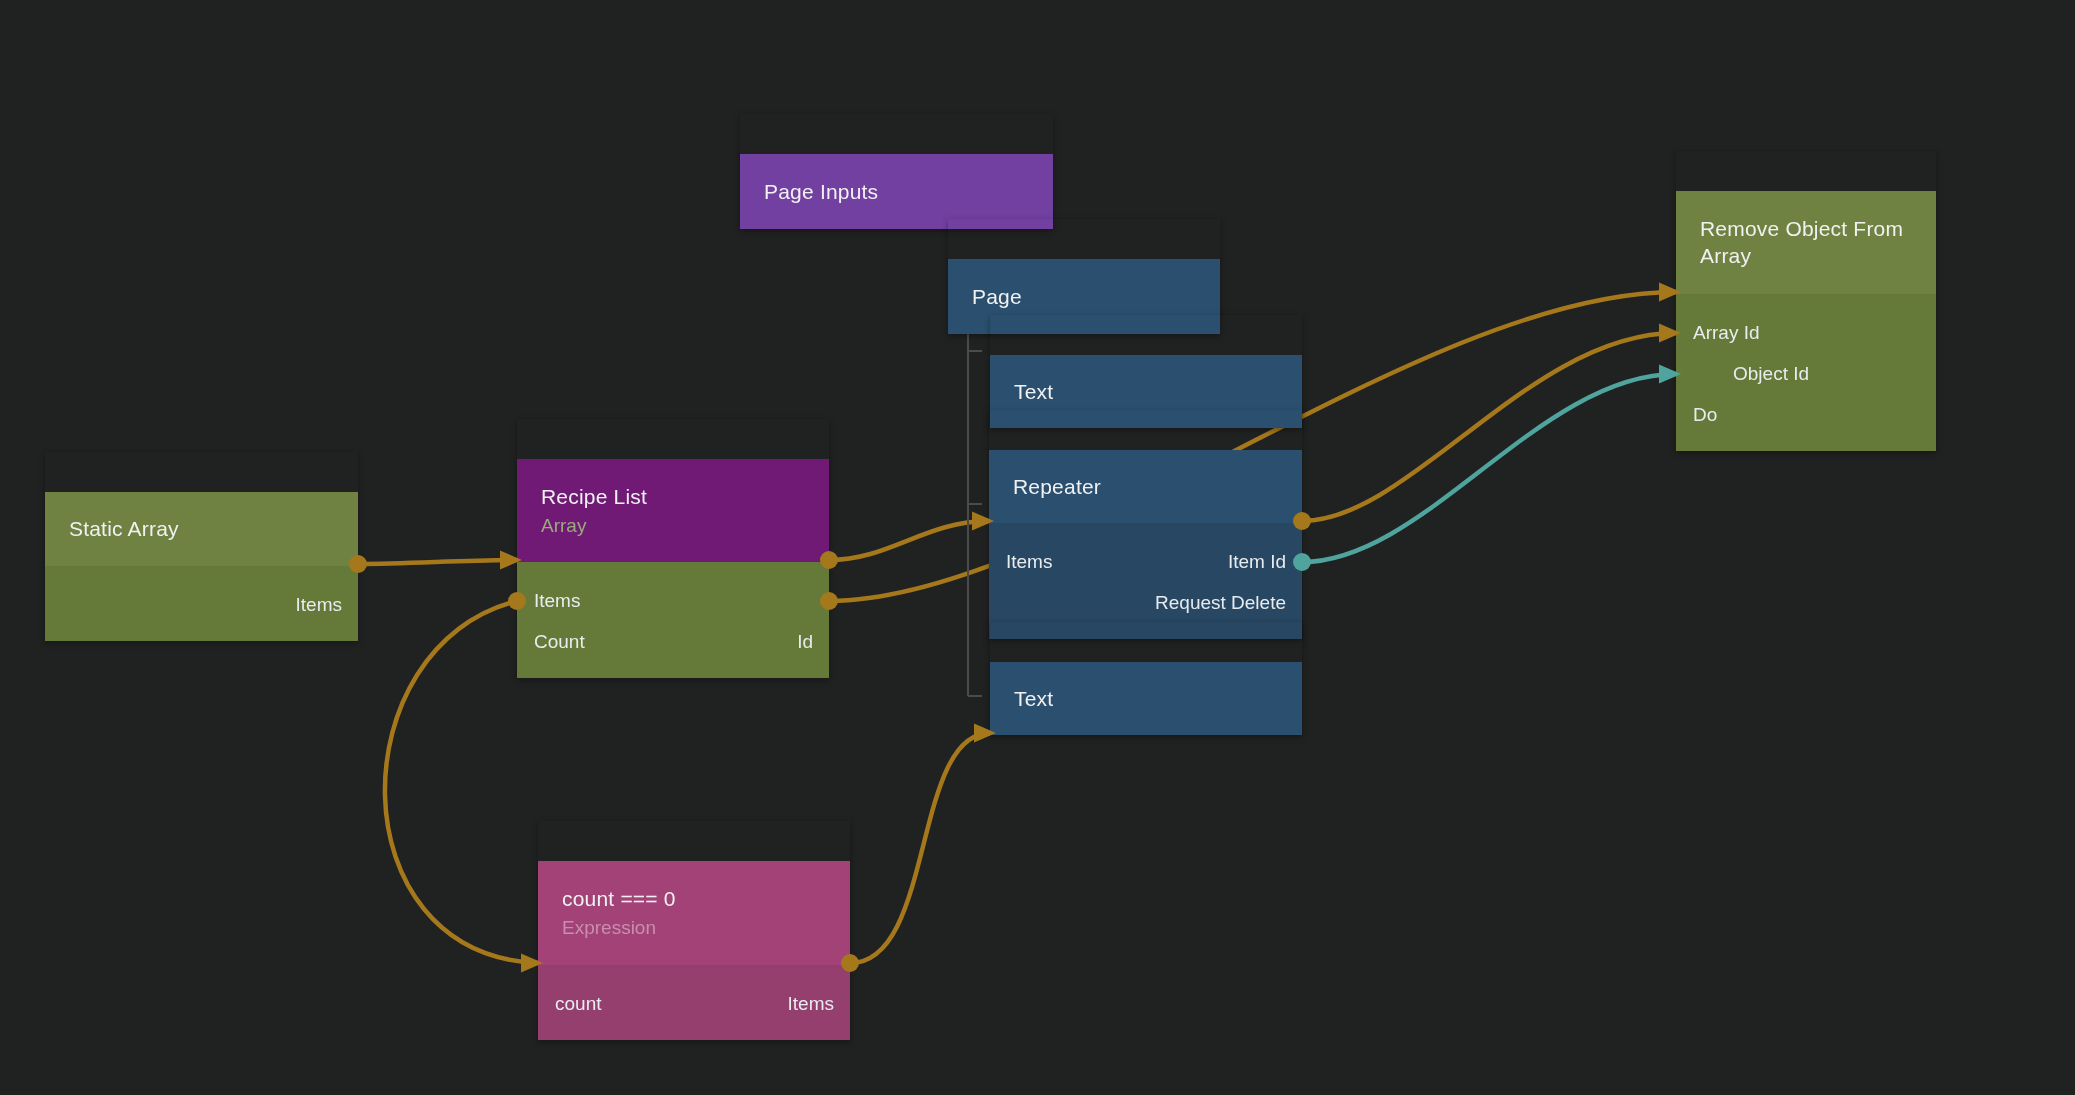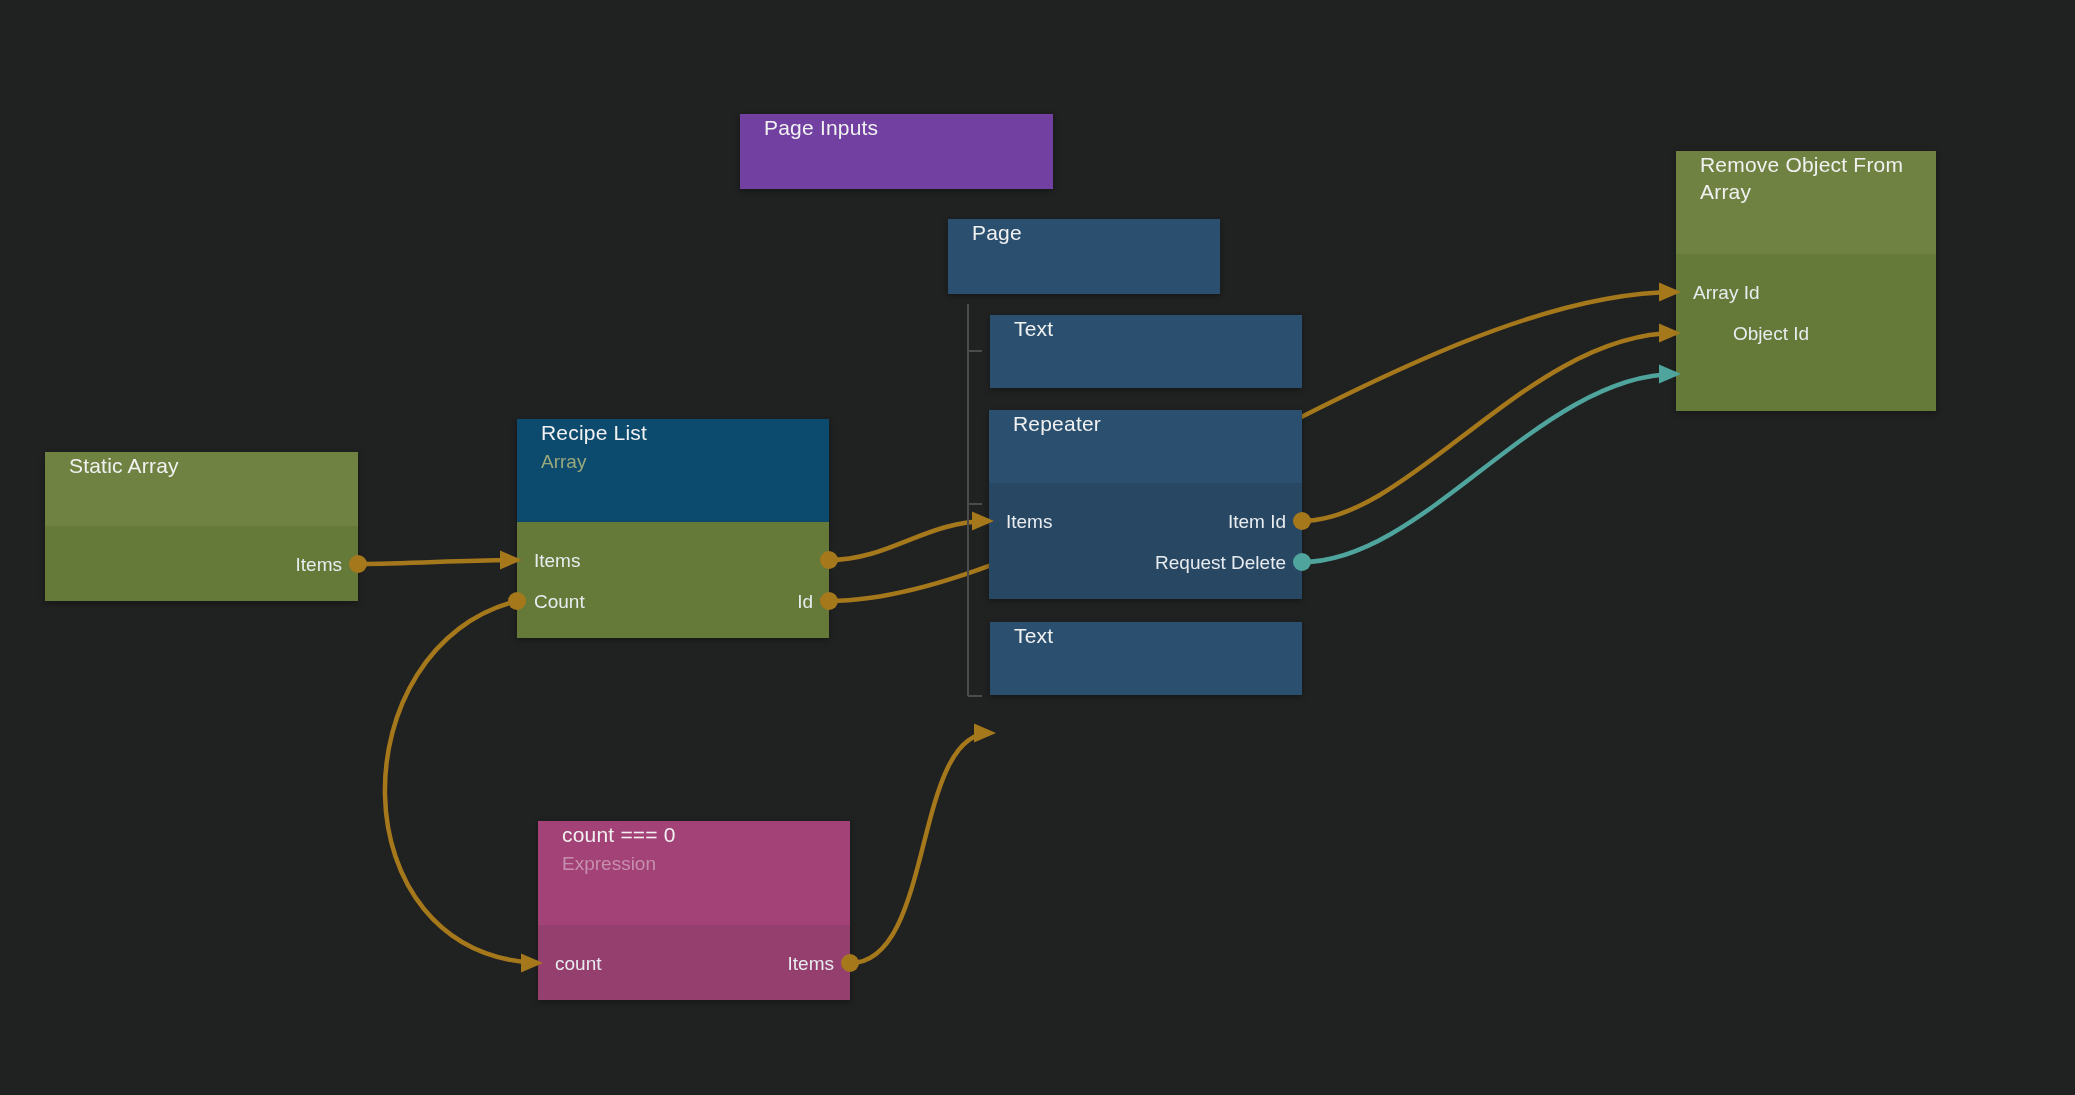--- a/index.html
+++ b/index.html
@@ -22,22 +22,23 @@
     pointer-events: none;
   }
   .node {
     position: absolute;
     box-shadow: 0 2px 6px rgba(0,0,0,0.35);
   }
   .node-header {
     box-sizing: border-box;
     display: flex;
     flex-direction: column;
-    justify-content: flex-start;
+    justify-content: center;
     padding: 0 18px 1px 24px;
+    margin-top: 40px;
   }
   .node-title {
     font-size: 21px;
     line-height: 27px;
     color: #f1f1f1;
     letter-spacing: 0.2px;
   }
   .node-subtitle {
     font-size: 19px;
     line-height: 24px;
@@ -118,21 +119,21 @@
       <div class="node-header" style="height: 74px; background: rgb(111, 130, 66);">
         <div class="node-title">Static Array</div>
       </div>
       <div class="node-body" style="height: 75px; background: rgb(101, 122, 57);">
         <div class="port-row" style="top: 18px;">
           <span class="port-label right">Items</span>
         </div>
       </div>
     </div>
     <div class="node kind-data" style="left: 517px; top: 419px; width: 312px;">
-      <div class="node-header" style="height: 103px; background: #0c4a6e;">
+      <div class="node-header" style="height: 103px; background: #701a75;">
         <div class="node-title">Recipe List</div>
         <div class="node-subtitle" style="color: rgb(154, 170, 124);">Array</div>
       </div>
       <div class="node-body" style="height: 116px; background: rgb(101, 122, 57);">
         <div class="port-row" style="top: 18px;">
           <span class="port-label left">Items</span>
         </div>
         <div class="port-row" style="top: 59px;">
           <span class="port-label left">Count</span>
           <span class="port-label right">Id</span>
@@ -155,20 +156,23 @@
       <div class="node-header" style="height: 103px; background: rgb(111, 130, 66);">
         <div class="node-title">Remove Object From Array</div>
       </div>
       <div class="node-body" style="height: 157px; background: rgb(101, 122, 57);">
         <div class="port-row" style="top: 18px;">
           <span class="port-label left">Array Id</span>
         </div>
         <div class="port-row" style="top: 59px; margin-left: 40px;">
           <span class="port-label left">Object Id</span>
         </div>
+        <div class="port-row" style="top: 100px;">
+          <span class="port-label left">Do</span>
+        </div>
       </div>
     </div>
     <svg width="2075" height="1095" class="layer">
       <circle cx="358" cy="564" r="9" fill="#a5781c"></circle>
       <polygon points="522,560 500,550.5 500,569.5" fill="#a5781c"></polygon>
       <circle cx="829" cy="560" r="9" fill="#a5781c"></circle>
       <polygon points="994,521 972,511.5 972,530.5" fill="#a5781c"></polygon>
       <circle cx="829" cy="601" r="9" fill="#a5781c"></circle>
       <polygon points="1681,292 1659,282.5 1659,301.5" fill="#a5781c"></polygon>
       <circle cx="1302" cy="521" r="9" fill="#a5781c"></circle>

